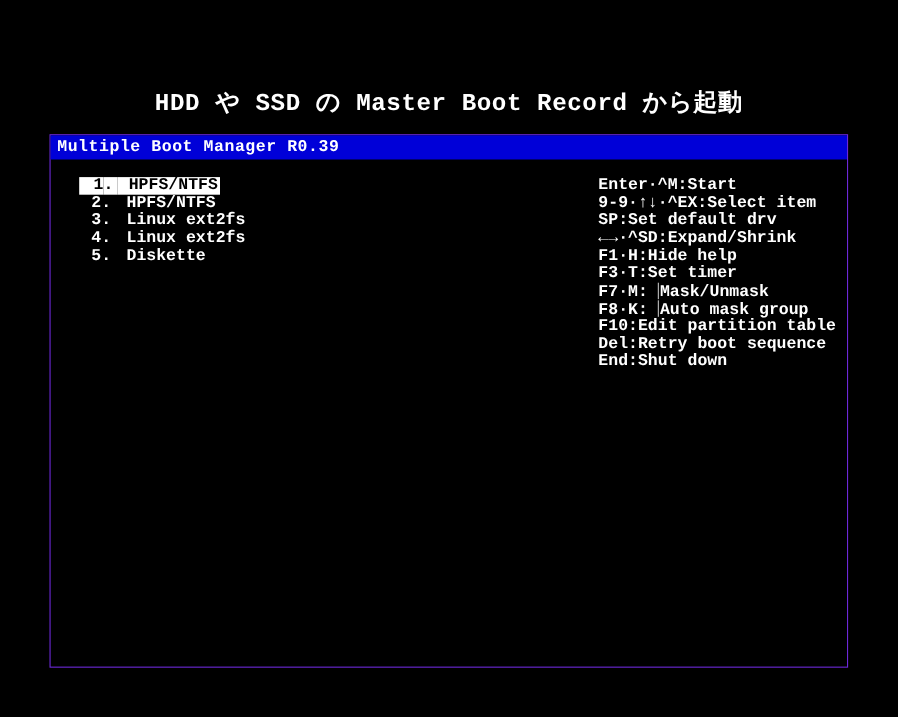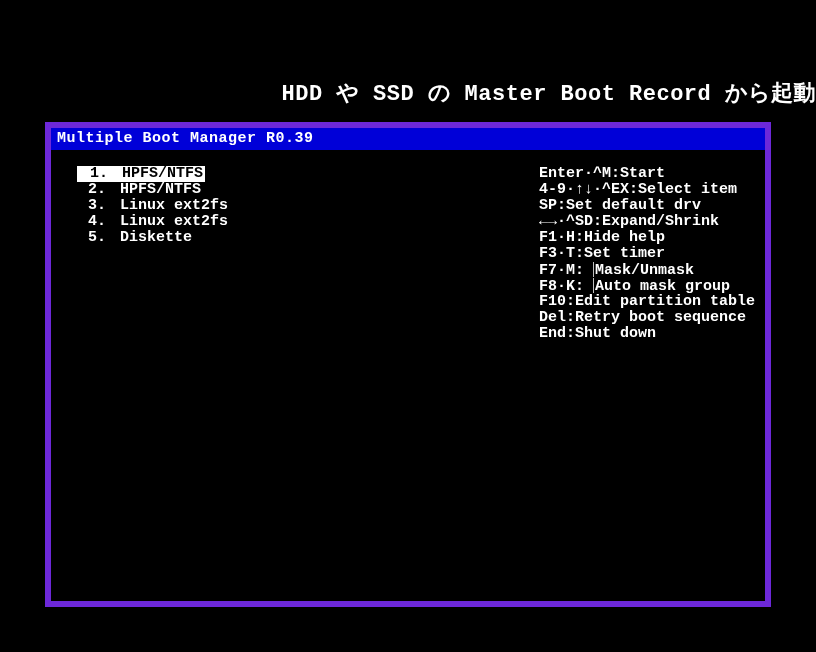--- a/index.html
+++ b/index.html
@@ -1,32 +1,32 @@
 <!DOCTYPE html>
 <html><head>
 <meta charset="utf-8">
 <style>
   * { margin: 0; padding: 0; box-sizing: border-box; }
   html, body { width: 816px; height: 652px; background: #000; overflow: hidden; }
   body { font-family: "Courier New", Courier, monospace; font-weight: bold; color: #fff; }
 
   .heading {
-    text-align: right;
+    text-align: center;
     font-size: 22px;
     margin-top: 78px;
     letter-spacing: 0.5px;
   }
 
   .terminal {
     position: absolute;
     left: 45px;
     top: 122px;
     width: 726px;
     height: 485px;
-    border: 6px solid #6d28d9;
+    border: 1px solid #6d28d9;
     background: #000;
   }
   .term-title {
     background: #0000d8;
     color: #fff;
     font-size: 15px;
     line-height: 20px;
     padding: 1px 6px;
     letter-spacing: 0.5px;
   }
@@ -85,21 +85,21 @@
   <div class="term-body">
     <div class="boot-list" id="boot-list">
         <div class="boot-row selected"><span class="boot-num">1</span><span class="boot-dot-wrap"><span class="boot-dot">.</span></span><span class="boot-label">HPFS/NTFS</span></div>
         <div class="boot-row"><span class="boot-num">2</span><span class="boot-dot-wrap"><span class="boot-dot">.</span></span><span class="boot-label">HPFS/NTFS</span></div>
         <div class="boot-row"><span class="boot-num">3</span><span class="boot-dot-wrap"><span class="boot-dot">.</span></span><span class="boot-label">Linux ext2fs</span></div>
         <div class="boot-row"><span class="boot-num">4</span><span class="boot-dot-wrap"><span class="boot-dot">.</span></span><span class="boot-label">Linux ext2fs</span></div>
         <div class="boot-row"><span class="boot-num">5</span><span class="boot-dot-wrap"><span class="boot-dot">.</span></span><span class="boot-label">Diskette</span></div>
       </div>
     <div class="help-list" id="help-list">
         <div class="help-row"><span class="help-key">Enter·^M</span><span>:</span><span class="help-desc">Start</span></div>
-        <div class="help-row"><span class="help-key">4-9·↑↓·^EX</span><span>:</span><span class="help-desc">Select item</span></div>
+        <div class="help-row"><span class="help-key">9-9·↑↓·^EX</span><span>:</span><span class="help-desc">Select item</span></div>
         <div class="help-row"><span class="help-key">SP</span><span>:</span><span class="help-desc">Set default drv</span></div>
         <div class="help-row"><span class="help-key">←→·^SD</span><span>:</span><span class="help-desc">Expand/Shrink</span></div>
         <div class="help-row"><span class="help-key">F1·H</span><span>:</span><span class="help-desc">Hide help</span></div>
         <div class="help-row"><span class="help-key">F3·T</span><span>:</span><span class="help-desc">Set timer</span></div>
         <div class="help-row"><span class="help-key">F7·M</span><span>: </span><span class="vbar"></span><span class="help-desc">Mask/Unmask</span></div>
         <div class="help-row"><span class="help-key">F8·K</span><span>: </span><span class="vbar"></span><span class="help-desc">Auto mask group</span></div>
         <div class="help-row"><span class="help-key">F10</span><span>:</span><span class="help-desc">Edit partition table</span></div>
         <div class="help-row"><span class="help-key">Del</span><span>:</span><span class="help-desc">Retry boot sequence</span></div>
         <div class="help-row"><span class="help-key">End</span><span>:</span><span class="help-desc">Shut down</span></div>
       </div>

